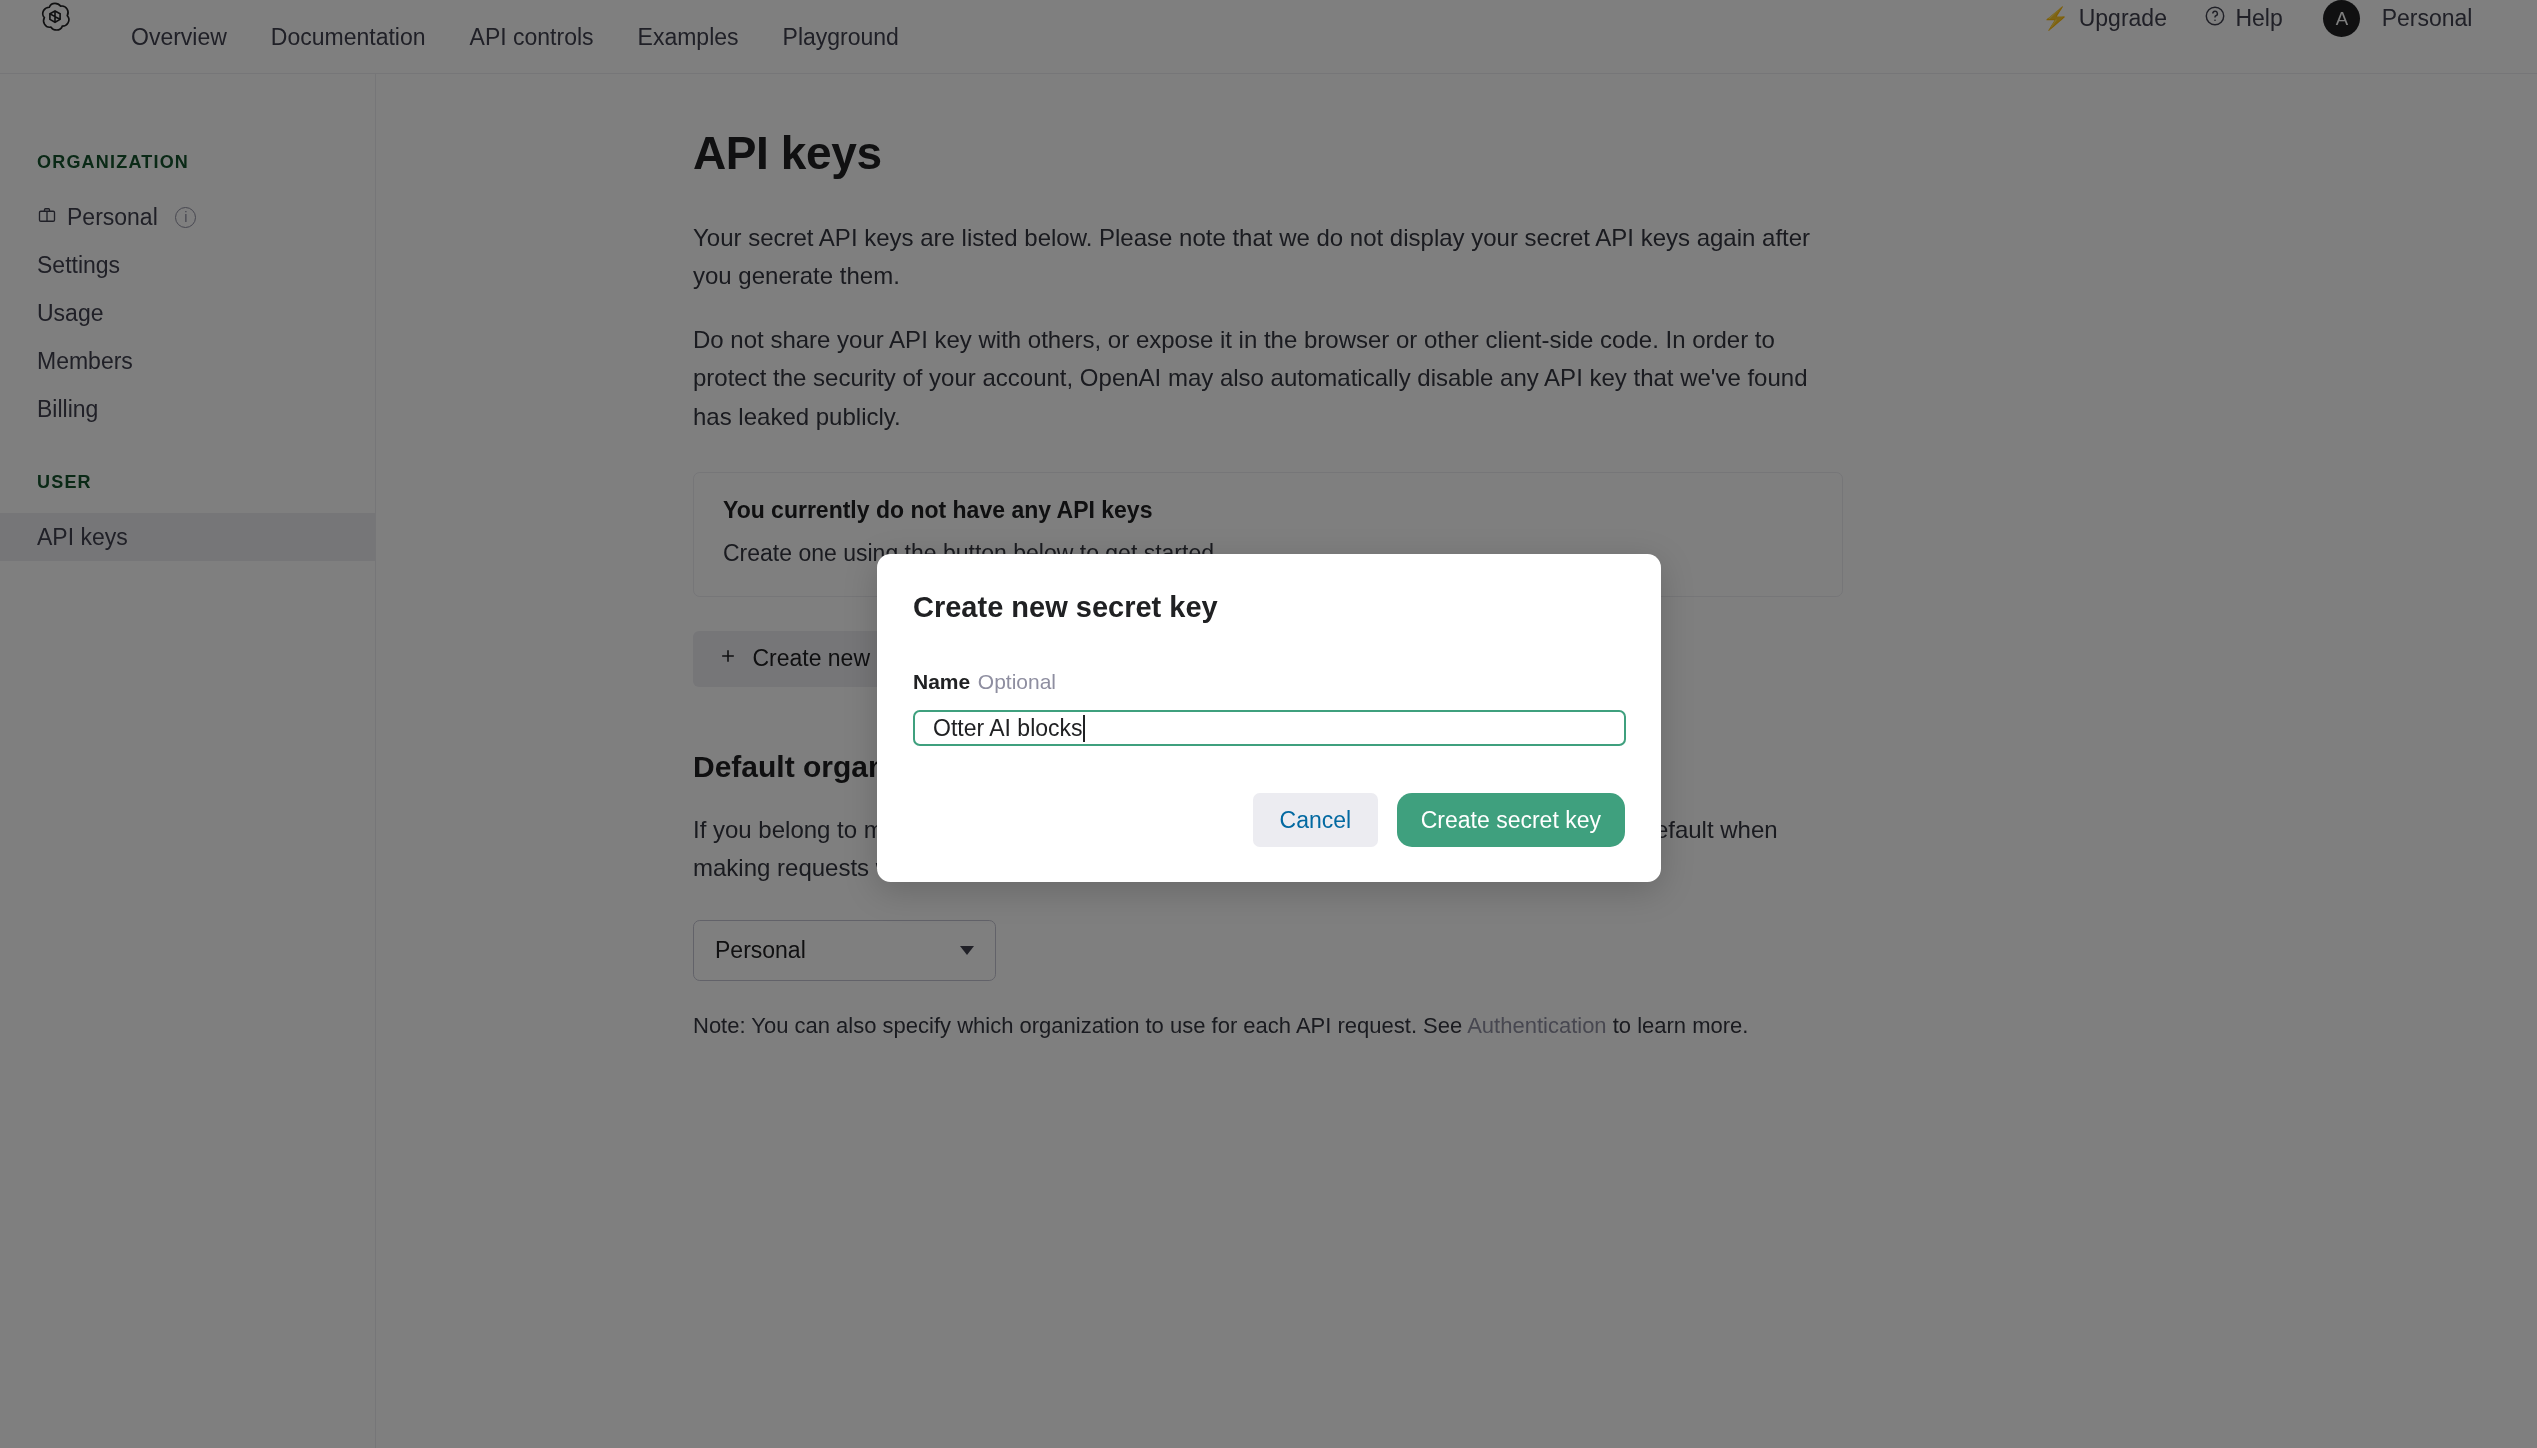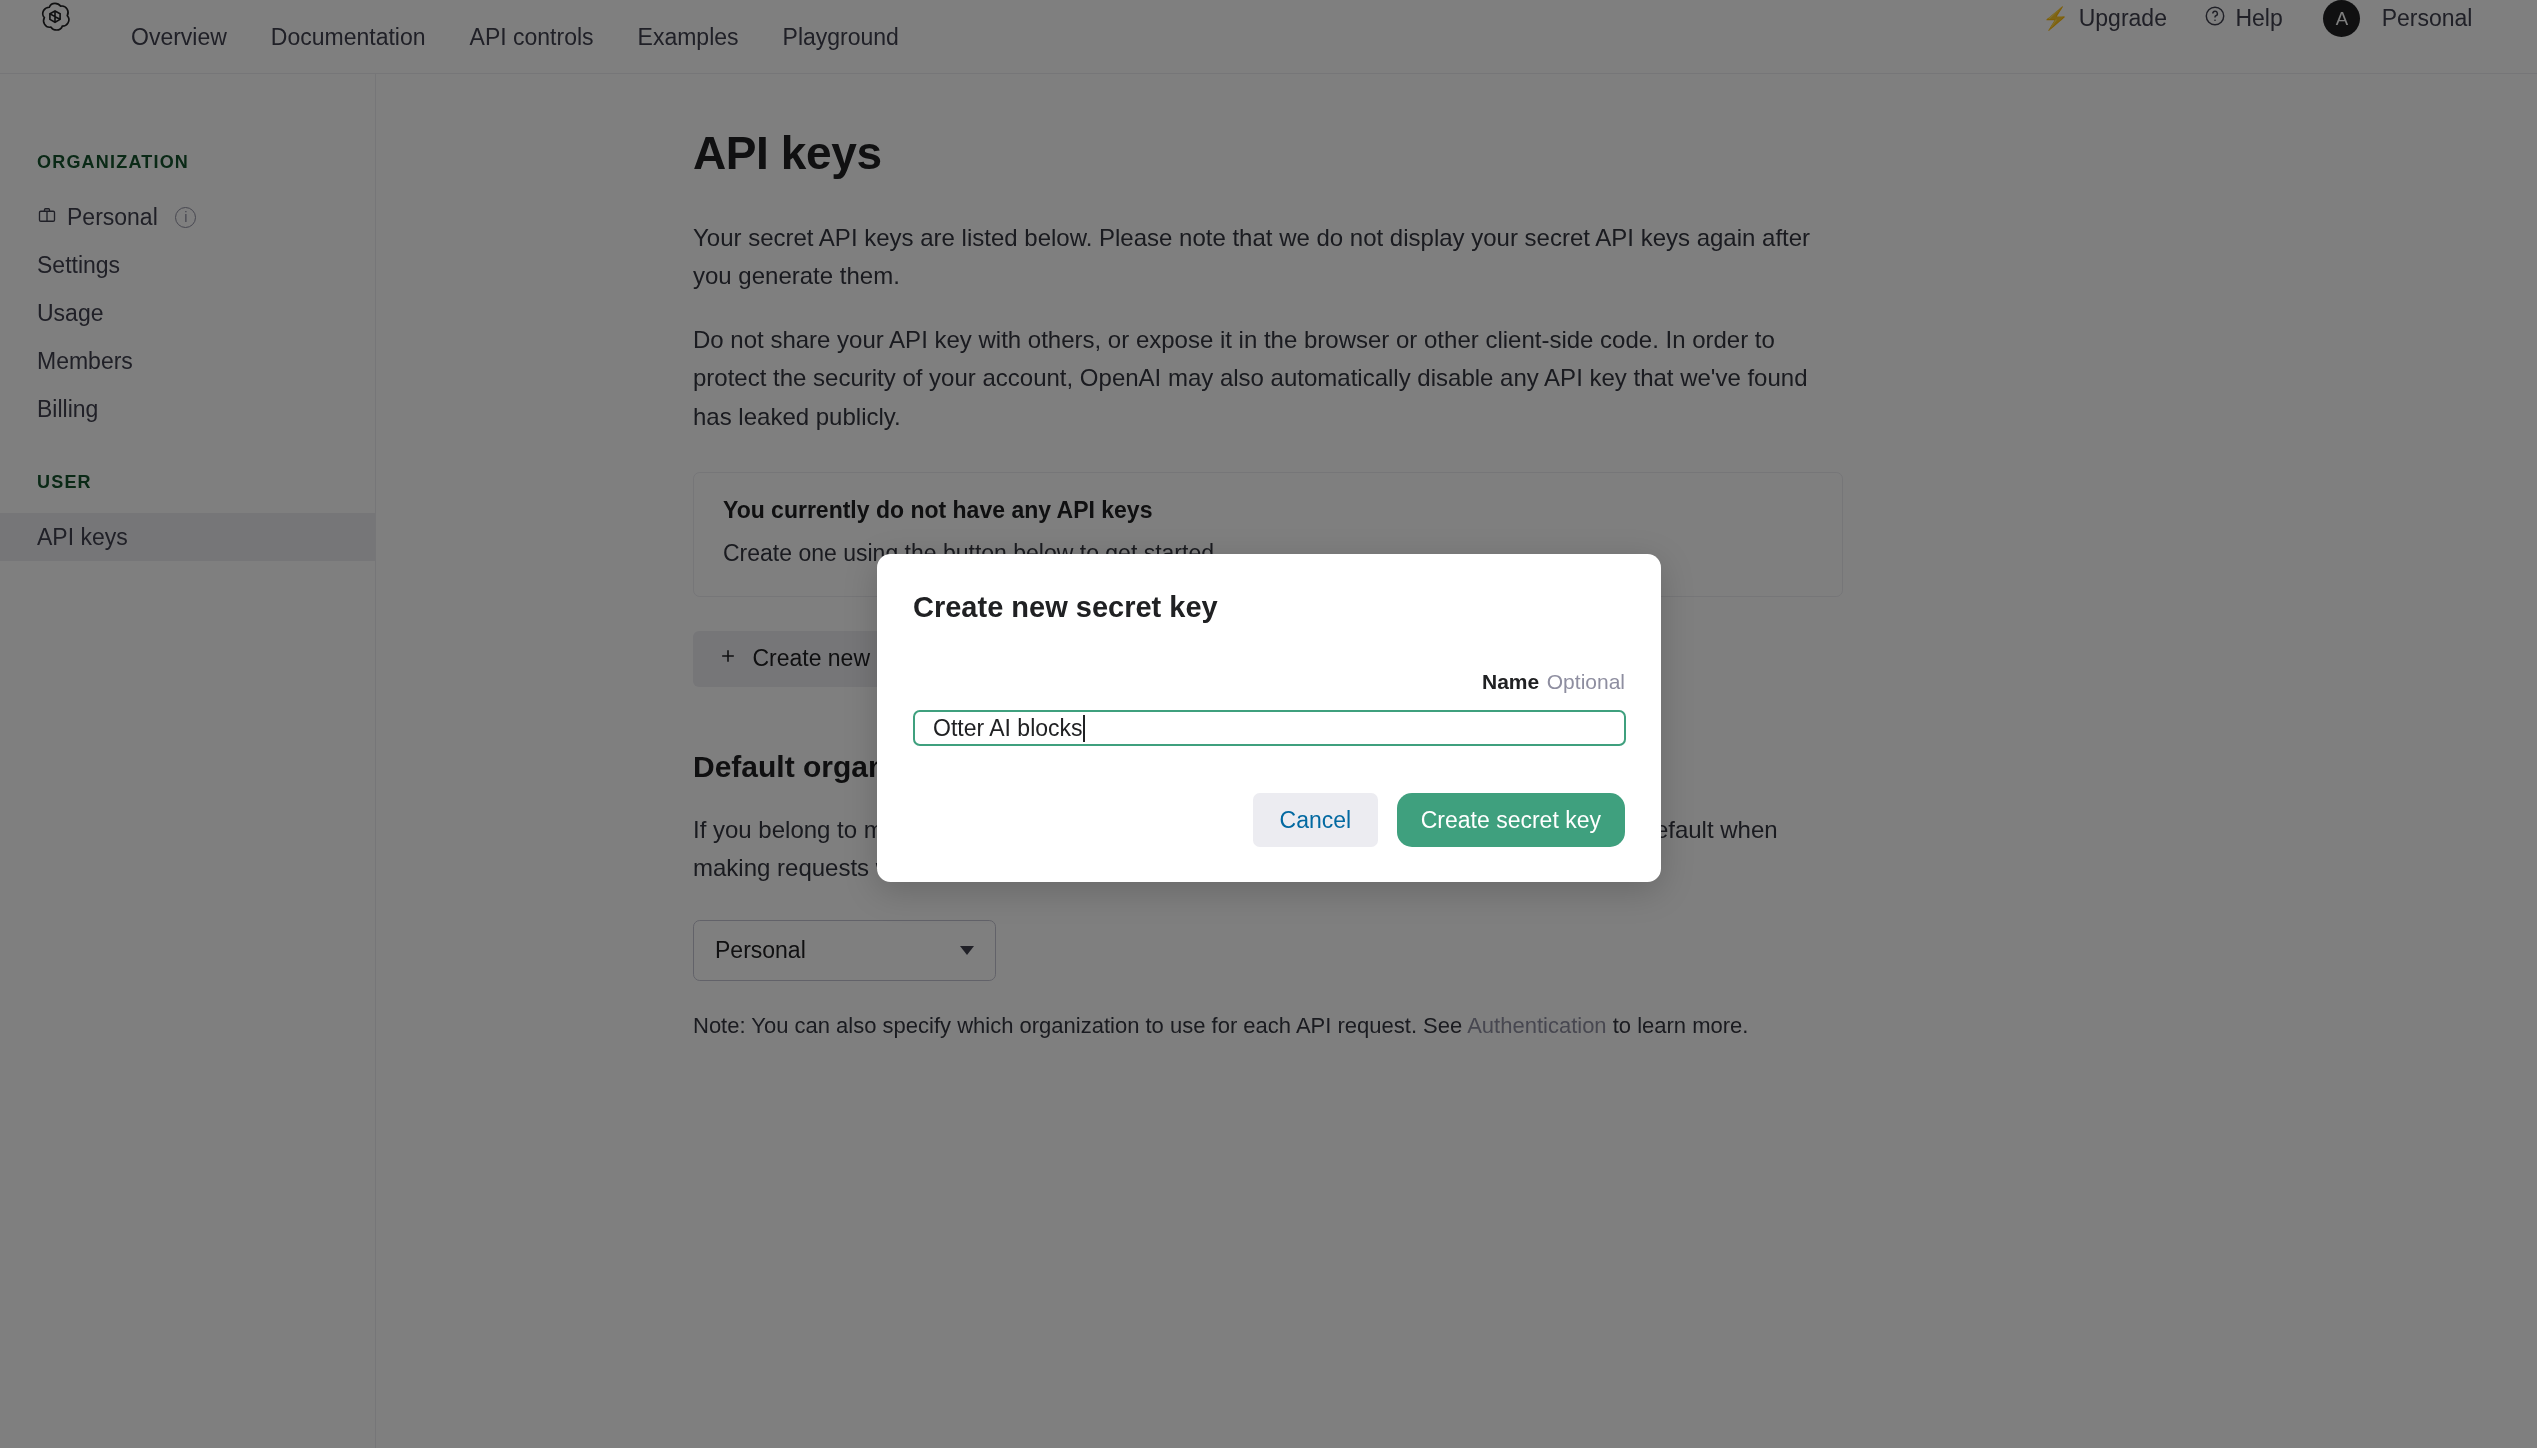--- a/index.html
+++ b/index.html
@@ -234,21 +234,20 @@
   }
   .modal-title {
     font-size: 29px;
     font-weight: bold;
     color: #202123;
     margin: 0 0 46px 0;
   }
   .field-label {
     font-size: 21px;
     margin-bottom: 16px;
-    text-align: right;
   }
   .field-label b { color: #202123; font-weight: bold; }
   .field-label span { color: #8e8ea0; margin-left: 7.6px; }
   .text-input {
     width: 713px;
     height: 36px;
     border: 2.5px solid #3fa07e;
     border-radius: 6.8px;
     font-size: 23px;
     font-family: "Liberation Sans", sans-serif;

